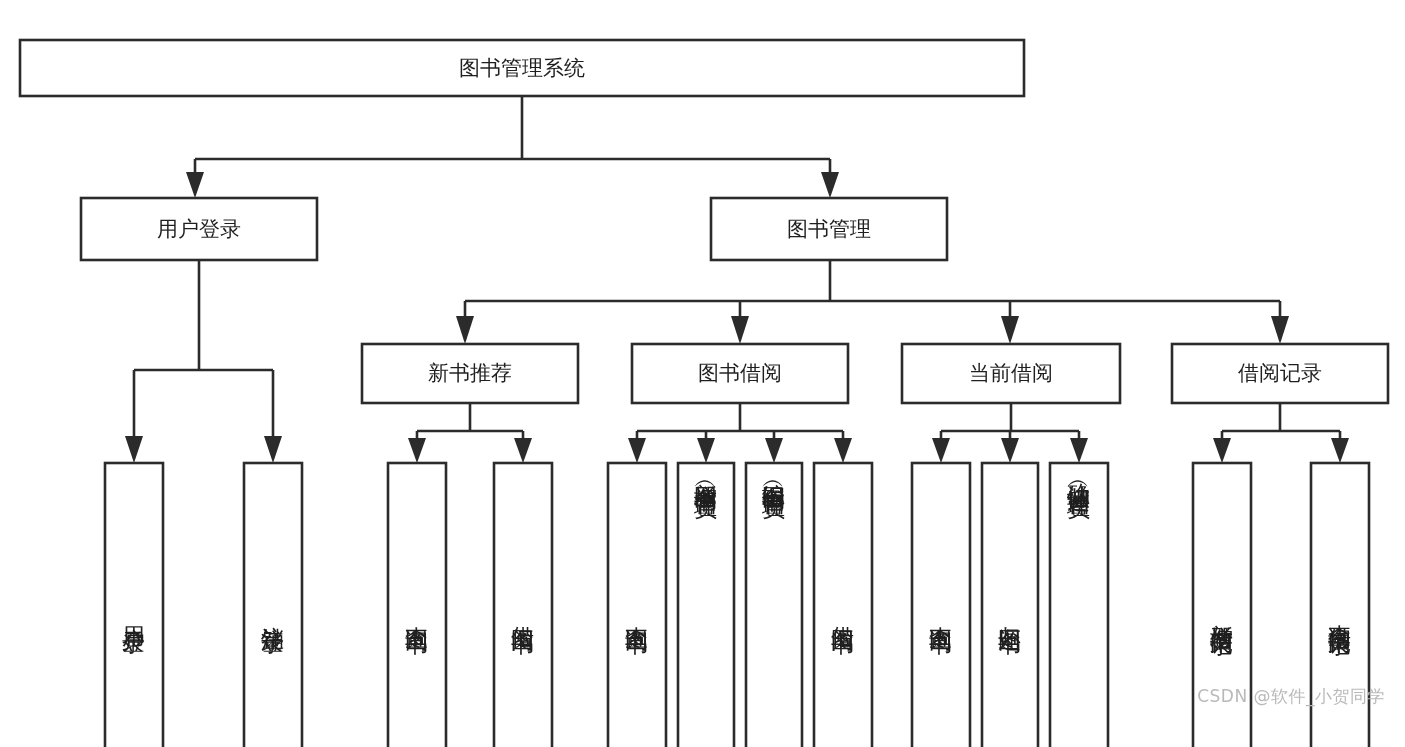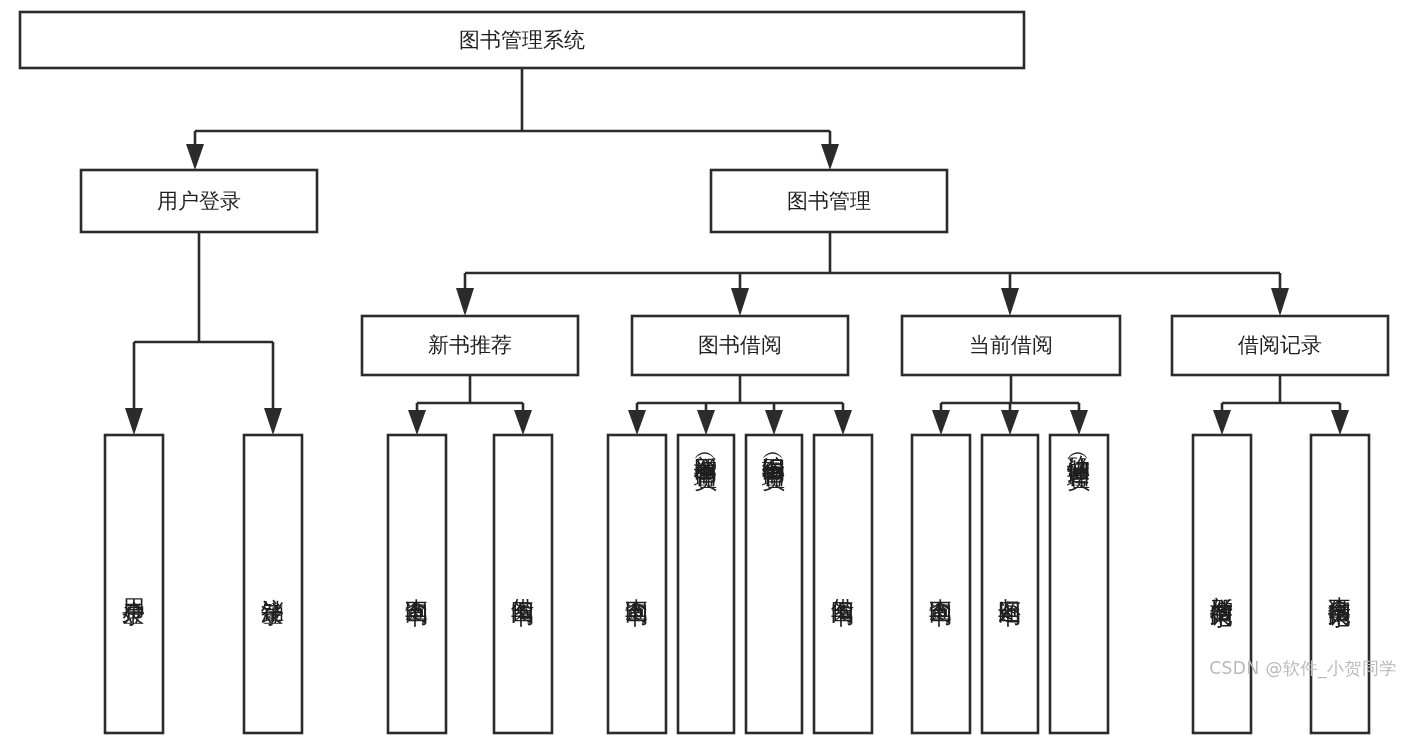--- a/index.html
+++ b/index.html
@@ -11,20 +11,21 @@
     width: 1405px;
     height: 747px;
     overflow: hidden;
     font-family: "DejaVu Sans", "Liberation Sans", sans-serif;
   }
   #diagram-root {
     position: relative;
     width: 1405px;
     height: 684px;
     background: #ffffff;
+    margin-top: 28px;
   }
   svg.canvas {
     position: absolute;
     left: 0;
     top: 0;
     width: 1405px;
     height: 747px;
   }
   .node-box {
     fill: #ffffff;
@@ -60,21 +61,21 @@
     text-orientation: upright;
     font-family: "DejaVu Sans", "Liberation Sans", sans-serif;
     font-size: 23px;
     line-height: 1.05;
     letter-spacing: 2px;
     color: #1f1f1f;
     white-space: nowrap;
   }
   .watermark {
     position: absolute;
-    right: 8px;
+    right: 20px;
     bottom: 4px;
     font-family: "DejaVu Sans", "Liberation Sans", sans-serif;
     font-size: 17px;
     color: #b9b9b9;
     letter-spacing: 0.5px;
     white-space: nowrap;
   }
 </style>
 </head>
 <body>

